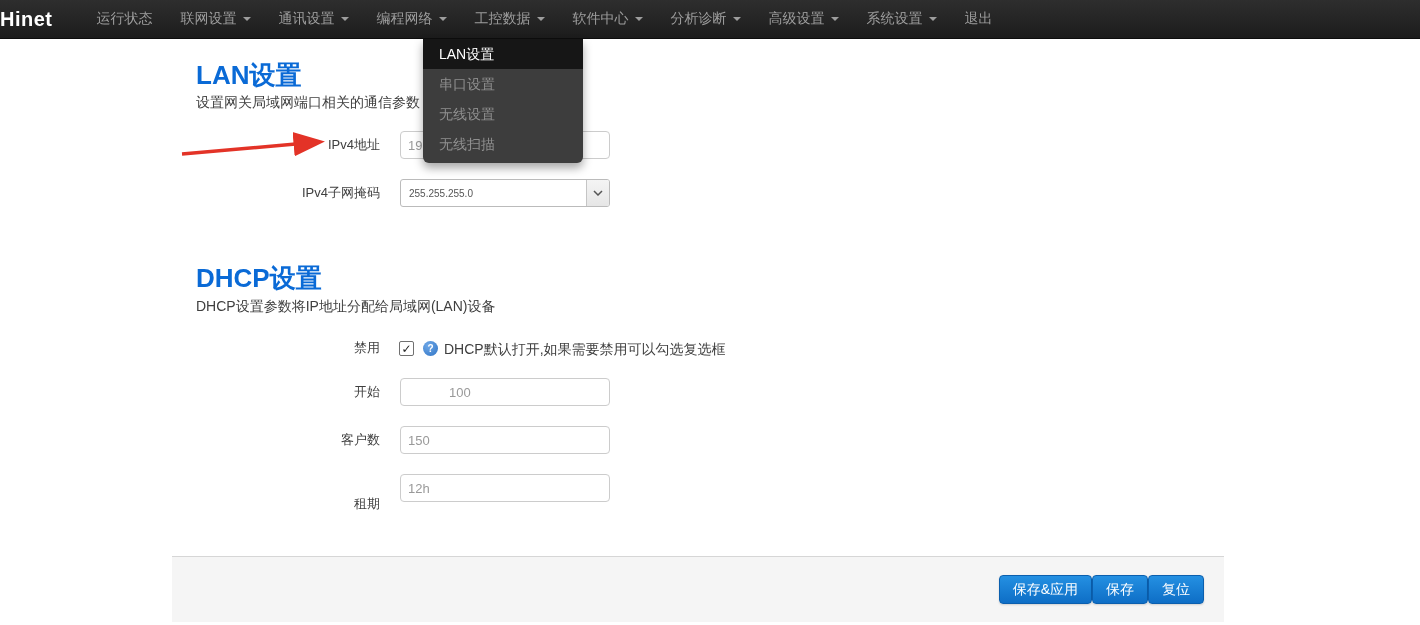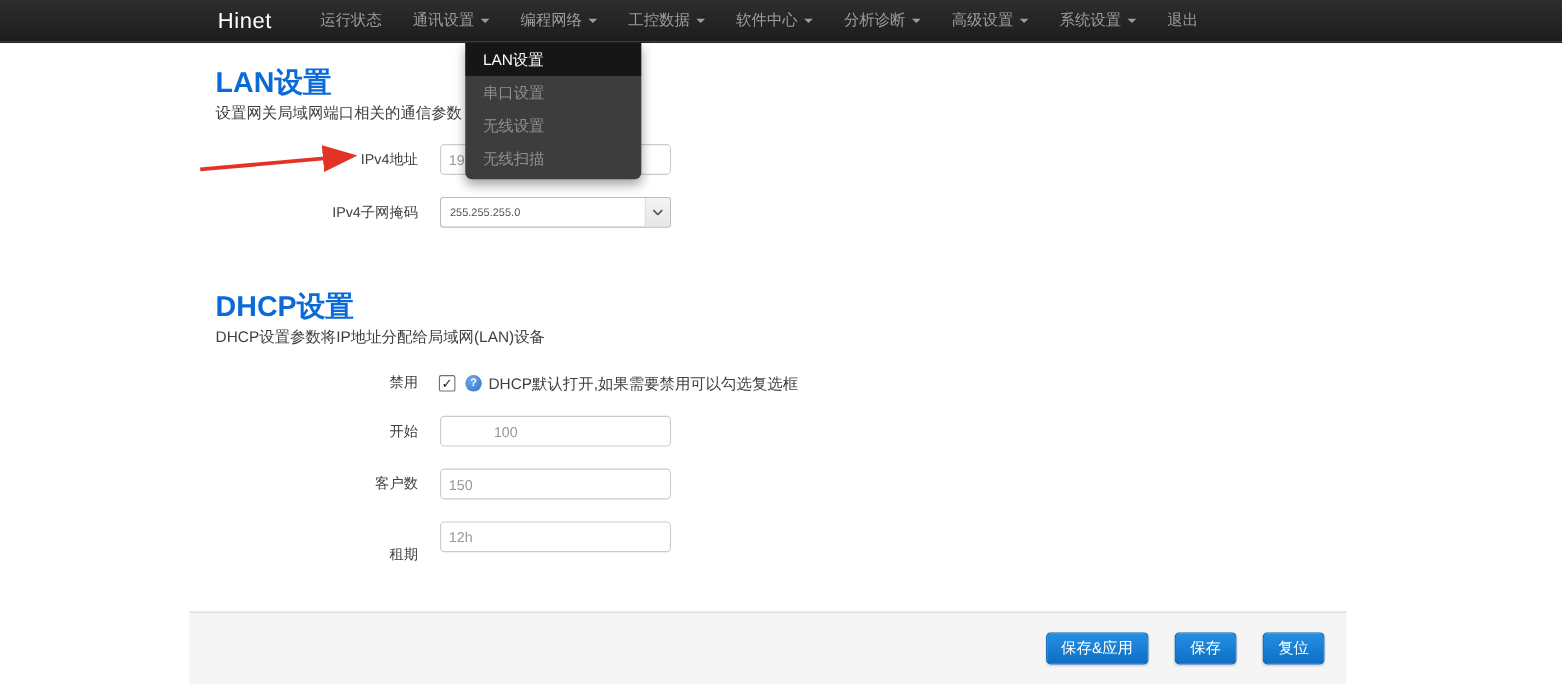--- a/index.html
+++ b/index.html
@@ -8,21 +8,21 @@
   .page { position:relative; width:1420px; height:625px; background:#fff; }
 
   
   .navbar {
     position:absolute; top:0; left:0; width:1420px; height:39px;
     background:linear-gradient(#2e2e2e,#1c1c1c);
     border-bottom:1px solid #0d0d0d;
     display:flex; align-items:center; z-index:50;
   }
   .brand {
-    margin-left:198px; color:#fff; font-size:20px; font-weight:normal;
+    color:#fff; font-size:20px; font-weight:bold;
     letter-spacing:0.5px; padding-right:30px;
   }
   .nav-items { display:flex; align-items:center; height:100%; }
   .nav-item {
     color:#9d9d9d; font-size:14px; padding:18px 14px; height:100%;
     display:flex; align-items:center; cursor:pointer; white-space:nowrap;
   }
   .caret {
     display:inline-block; width:0; height:0; margin-left:6px;
     border-left:4px solid transparent; border-right:4px solid transparent;
@@ -83,21 +83,21 @@
     color:#fff; font-size:10px; font-weight:bold;
     display:flex; align-items:center; justify-content:center; line-height:1;
   }
   .hint-text { position:absolute; left:444px; font-size:14px; color:#3f3f3f; }
 
   
   .footer {
     position:absolute; left:172px; top:556px; width:1052px; height:66px;
     background:#f5f5f5; border-top:1px solid #d6d6d6;
     display:flex; align-items:center; justify-content:flex-end;
-    padding-right:20px; gap:24px;
+    padding-right:20px; gap:0;
   }
   .btn {
     height:29px; padding:0 13px; font-size:14px; color:#fff;
     background:linear-gradient(#2490e2,#0e6ec6);
     border:1px solid #0b5fae; border-radius:4px; cursor:pointer;
     font-family:"Liberation Sans","DejaVu Sans",sans-serif;
     box-shadow:0 1px 2px rgba(0,0,0,0.15);
   }
 
   
@@ -106,20 +106,24 @@
 </head>
 <body>
 
 <div class="page">
 
   <div class="navbar">
     <div class="brand">Hinet</div>
     <div class="nav-items">
       <div class="nav-item">
           <span>运行状态</span>
+        </div>
+      <div class="nav-item">
+          <span>联网设置</span>
+          <span class="caret"></span>
         </div>
       <div class="nav-item">
           <span>通讯设置</span>
           <span class="caret"></span>
         </div>
       <div class="nav-item">
           <span>编程网络</span>
           <span class="caret"></span>
         </div>
       <div class="nav-item">

